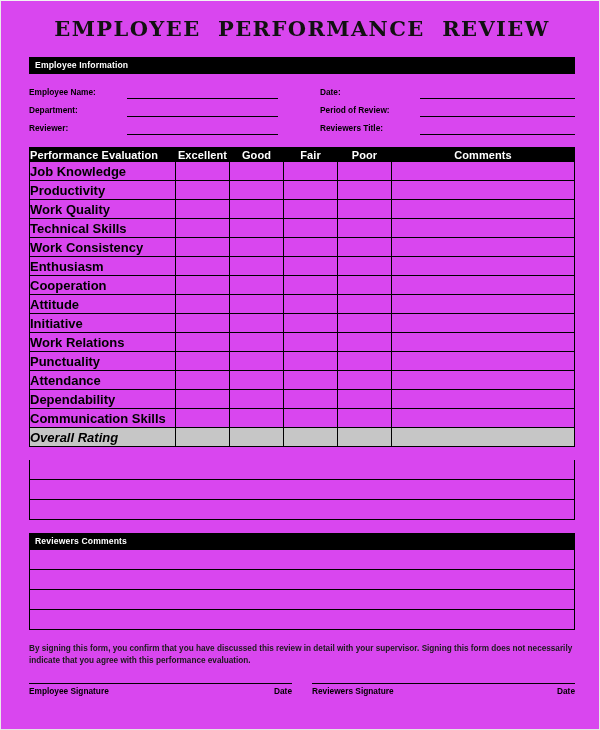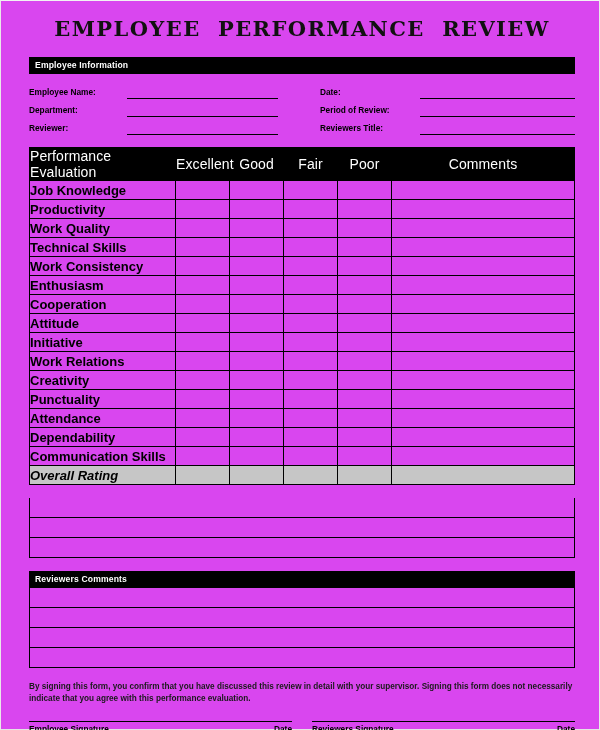--- a/index.html
+++ b/index.html
@@ -101,22 +101,22 @@
     table-layout: fixed;
   }
   table.eval th, table.eval td {
     border: 1px solid #000000;
     height: 18px;
     padding: 0;
   }
   table.eval thead th {
     background: #000000;
     color: #ffffff;
-    font-size: 14px;
-    font-weight: 400;
+    font-size: 11px;
+    font-weight: 700;
     border-color: #000000;
     height: 13px;
     letter-spacing: .1px;
   }
   th.c-criteria { width: 145px; text-align: left; padding-left: 22px; }
   th.c-rate { width: 53px; text-align: center; }
   th.c-comments { text-align: center; }
   td.criteria {
     font-size: 13px;
     font-weight: 700;
@@ -305,28 +305,20 @@
             </tr>
             <tr>
               <td class="criteria">Work Relations</td>
               <td></td>
               <td></td>
               <td></td>
               <td></td>
               <td></td>
             </tr>
             <tr>
-              <td class="criteria">Creativity</td>
-              <td></td>
-              <td></td>
-              <td></td>
-              <td></td>
-              <td></td>
-            </tr>
-            <tr>
               <td class="criteria">Punctuality</td>
               <td></td>
               <td></td>
               <td></td>
               <td></td>
               <td></td>
             </tr>
             <tr>
               <td class="criteria">Attendance</td>
               <td></td>

